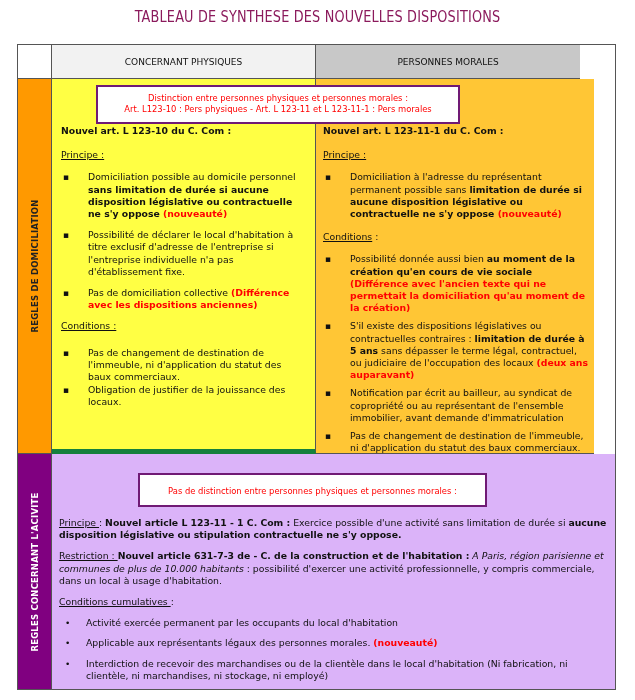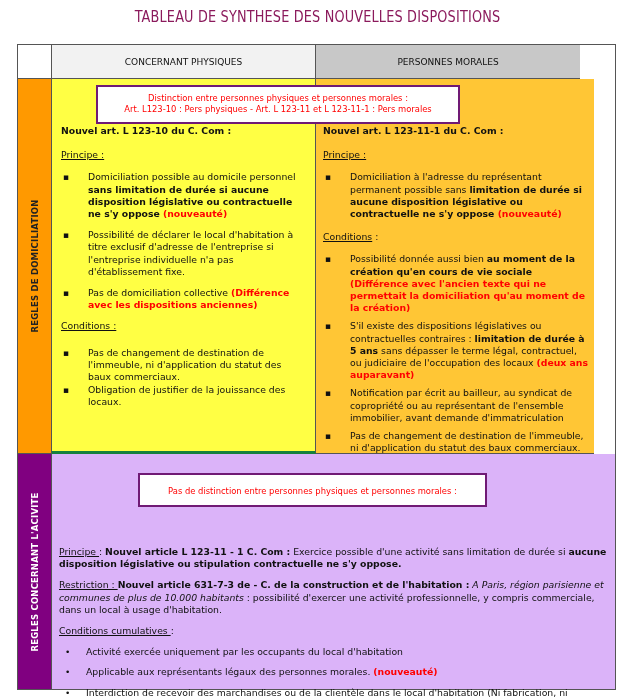--- a/index.html
+++ b/index.html
@@ -18,24 +18,24 @@
   .hdr.mor { left:298px; width:264px; background:#c8c8c8; }
   .side { position:absolute; left:0; width:34px; border-right:1px solid #555; box-sizing:border-box; }
   .side.dom { top:34px; height:375px; background:#ff9900; border-bottom:1px solid #555; }
   .side.act { top:409px; height:235px; background:#800080; }
   .side span { position:absolute; left:50%; top:50%; white-space:nowrap; font-size:8.5px; font-weight:bold;
                transform:translate(-50%,-50%) rotate(-90deg); letter-spacing:0.2px; }
   .side.dom span { color:#222; }
   .side.act span { color:#fff; }
   .cell { position:absolute; box-sizing:border-box; font-size:9.3px; line-height:12.2px; }
   .cell.phys { left:34px; top:34px; width:264px; height:375px; background:#ffff44; border-right:1px solid #555;
-               border-bottom:3px solid #15803d; padding:46px 8px 0 9px; }
+               border-bottom:5px solid #15803d; padding:46px 8px 0 9px; }
   .cell.mor { left:298px; top:34px; width:278px; height:375px; background:#ffc635; border-bottom:1px solid #555;
               padding:46px 6px 0 7px; }
-  .cell.act { left:34px; top:409px; width:563px; height:235px; background:#dbb3f9; padding:92px 8px 0 7px; }
+  .cell.act { left:34px; top:409px; width:563px; height:235px; background:#dbb3f9; padding:63px 8px 0 7px; }
   .box { position:absolute; background:#fff; border:2px solid #701a75; box-sizing:border-box;
          text-align:center; color:#ff0000; font-size:8.4px; line-height:11px; }
   .box.top { left:78px; top:40px; width:364px; height:39px; padding-top:6px; }
   .box.act { left:86px; top:19px; width:349px; height:34px; line-height:32px; }
   .h { font-weight:bold; margin:0 0 12px 0; }
   .u { text-decoration:underline; }
   .sec { margin:0 0 10px 0; }
   ul { margin:0 0 9px 0; padding:0; list-style:none; }
   li { position:relative; padding-left:27px; margin-bottom:9px; }
   li.tight { margin-bottom:0; }
@@ -99,18 +99,18 @@
     <div>Distinction entre personnes physiques et personnes morales :</div>
     <div>Art. L123-10 : Pers physiques - Art. L 123-11 et L 123-11-1 : Pers morales</div>
   </div>
 
   <div class="cell act">
     <div class="box act">Pas de distinction entre personnes physiques et personnes morales :</div>
     <p><span class="u">Principe </span><span>: </span><span class="b">Nouvel article L 123-11 - 1 C. Com :</span><span> Exercice possible d'une activité sans limitation de durée si </span><span class="b">aucune disposition législative ou stipulation contractuelle ne s'y oppose.</span></p>
     <p><span class="u">Restriction : </span><span class="b">Nouvel article 631-7-3 de - C. de la construction et de l'habitation :</span><span class="i"> A Paris, région parisienne et communes de plus de 10.000 habitants</span><span> : possibilité d'exercer une activité professionnelle, y compris commerciale, dans un local à usage d'habitation.</span></p>
     <p><span class="u">Conditions cumulatives </span><span>:</span></p>
     <ul class="act-list">
-      <li><span>Activité exercée uniquement par les occupants du local d'habitation</span></li>
+      <li><span>Activité exercée permanent par les occupants du local d'habitation</span></li>
       <li><span>Applicable aux représentants légaux des personnes morales. </span><span class="red">(nouveauté)</span></li>
       <li><span>Interdiction de recevoir des marchandises ou de la clientèle dans le local d'habitation (Ni fabrication, ni clientèle, ni marchandises, ni stockage, ni employé)</span></li>
     </ul>
   </div>
 </div>
 
 </body></html>

